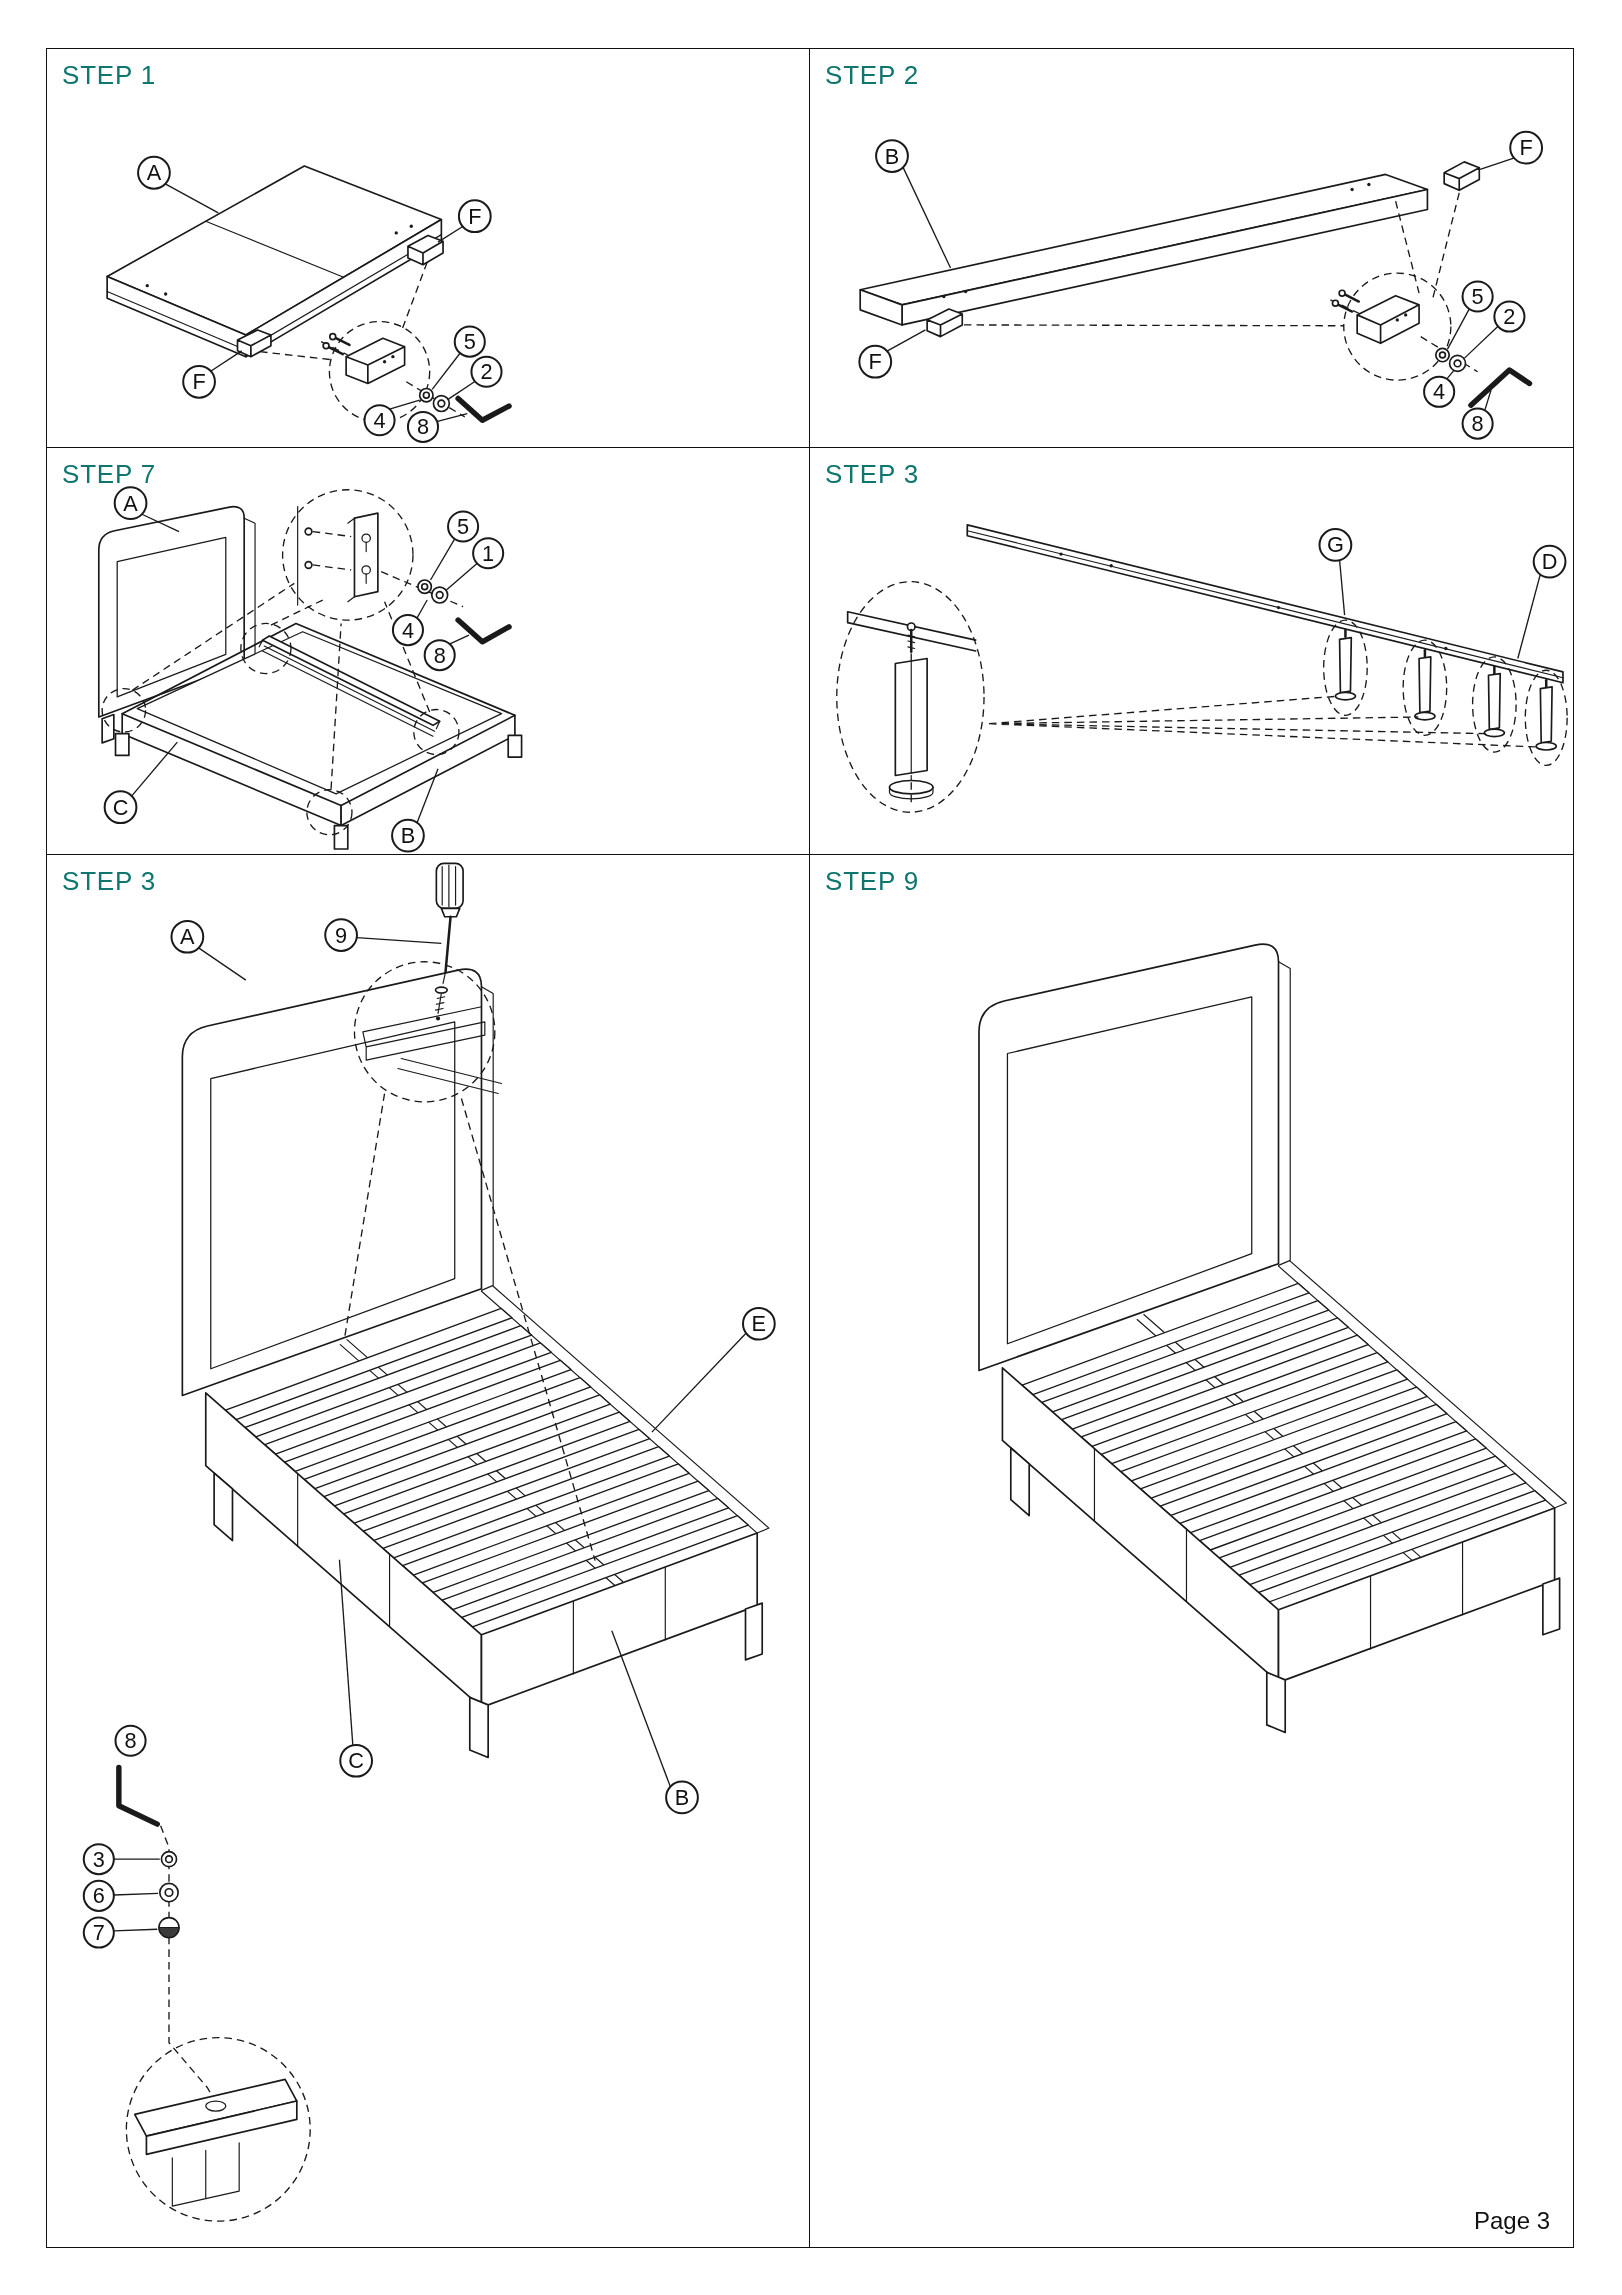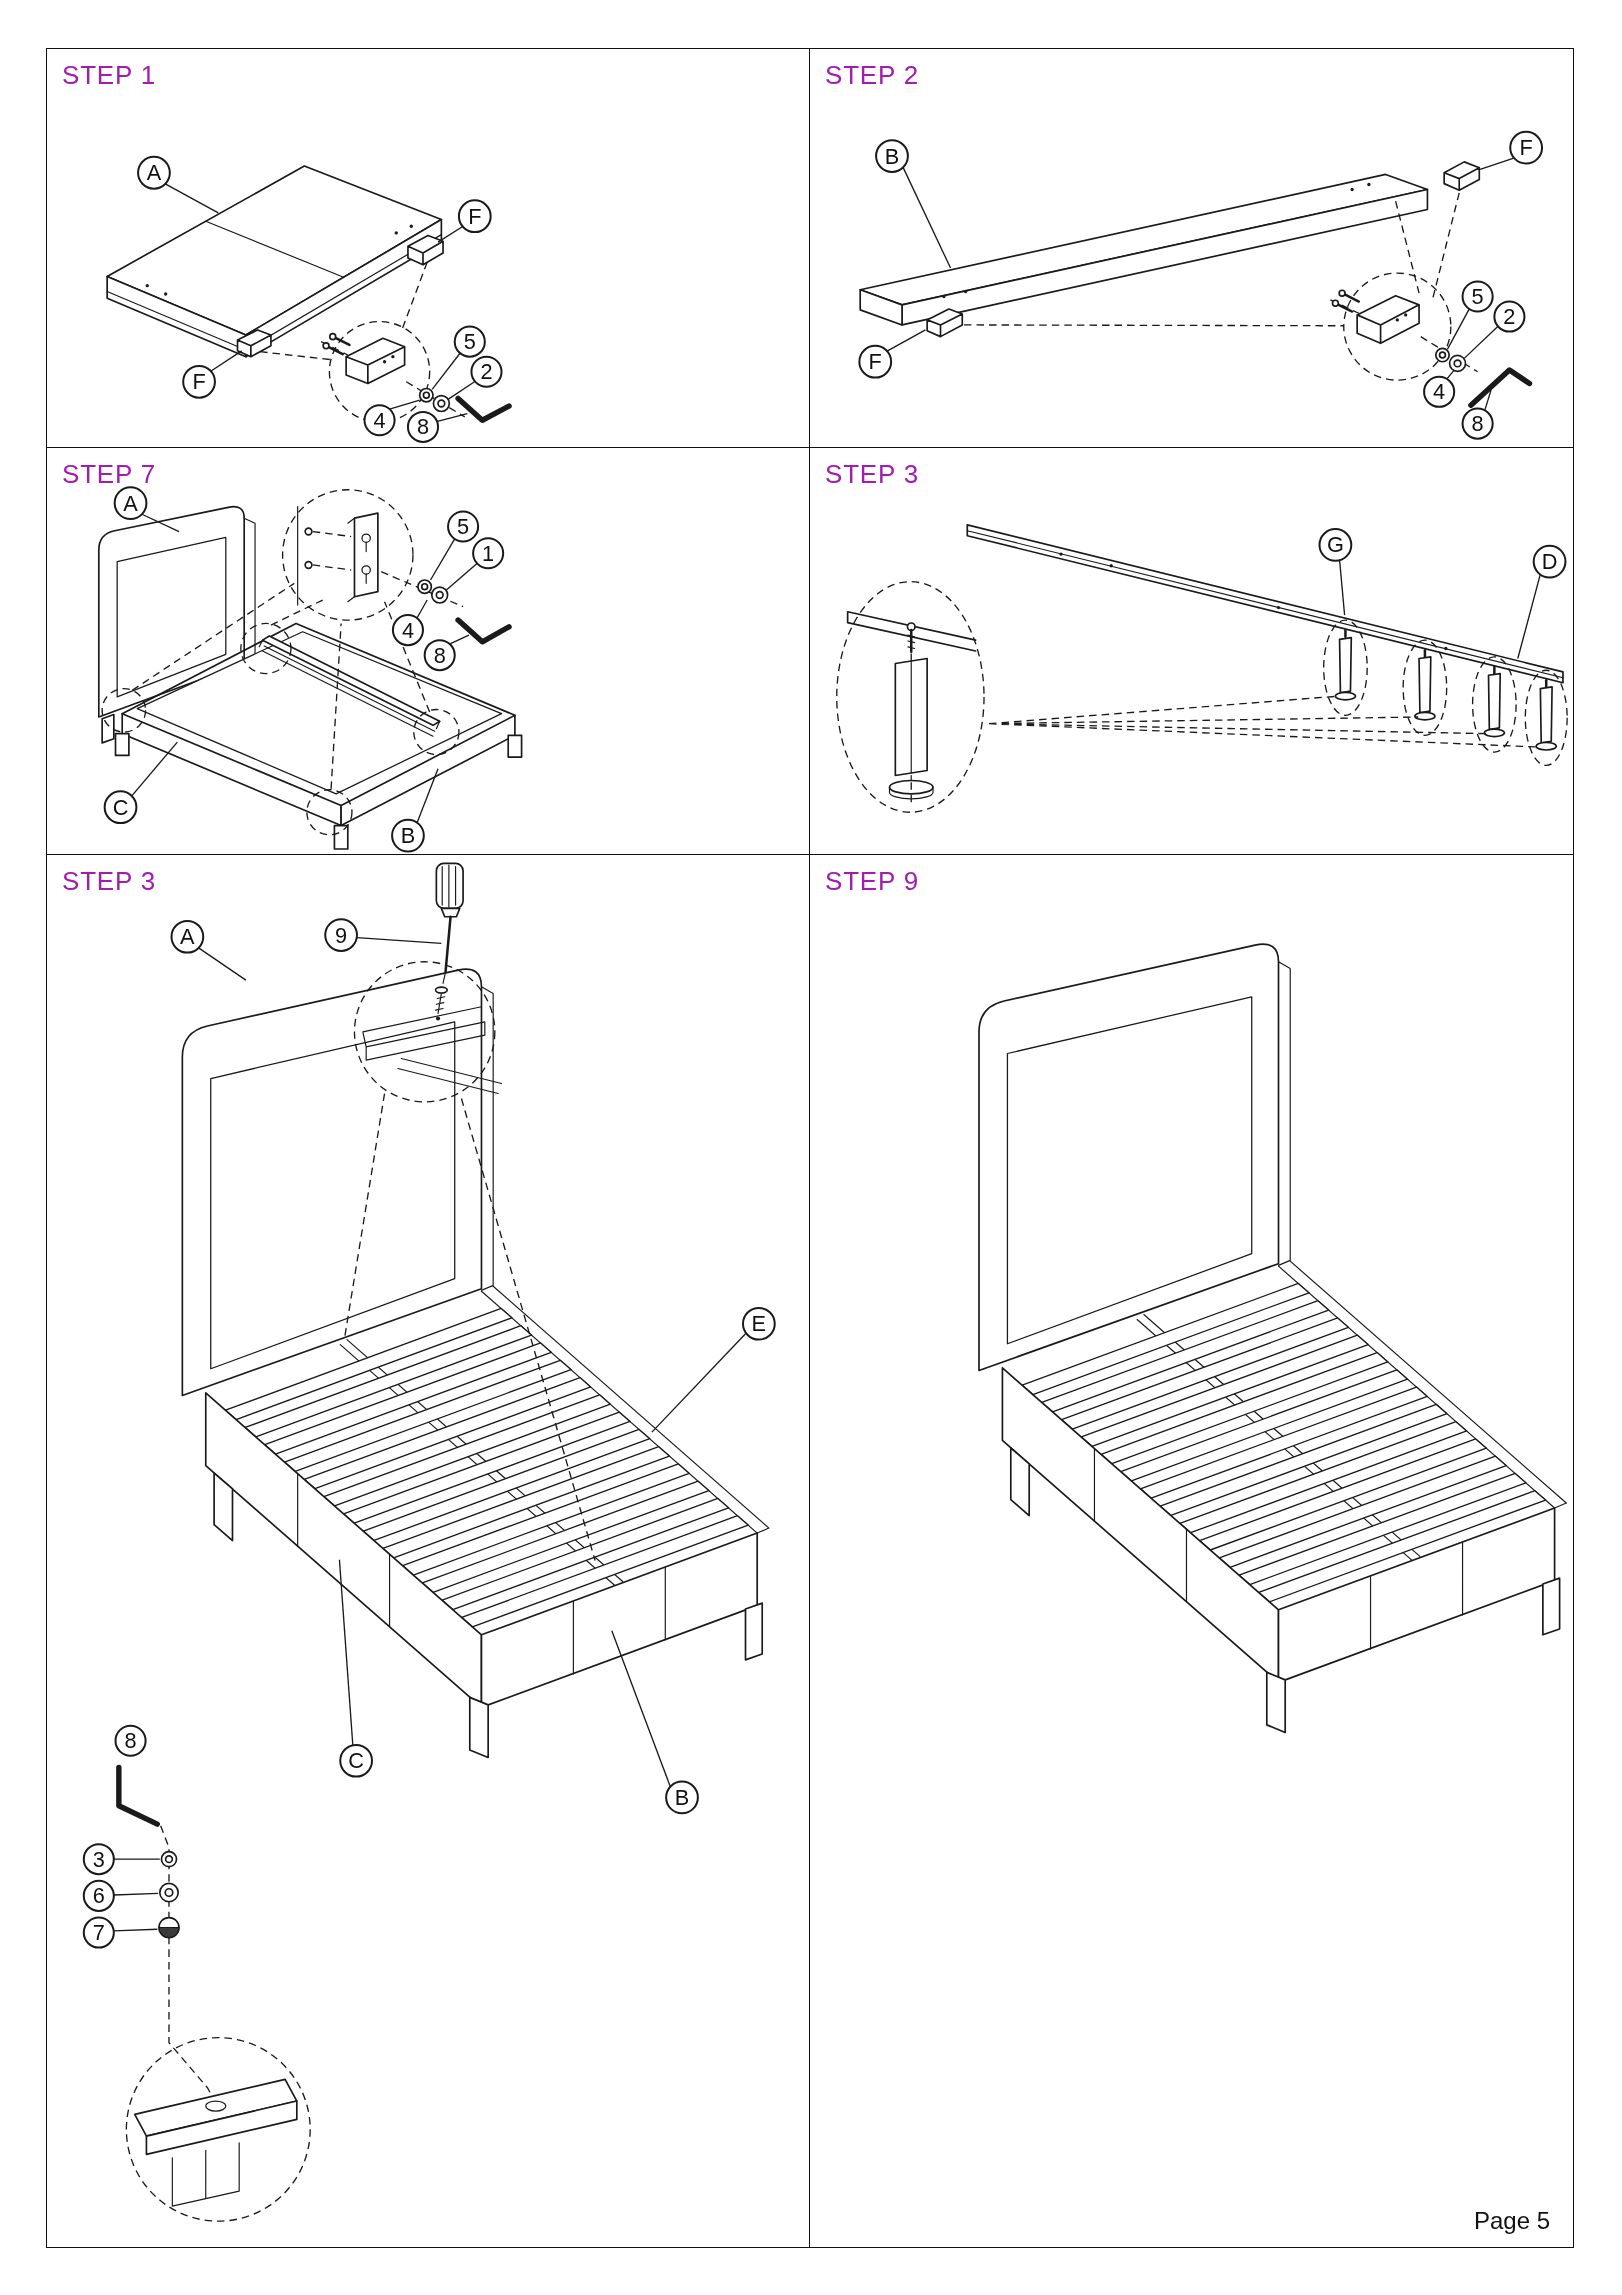--- a/index.html
+++ b/index.html
@@ -2,21 +2,21 @@
 <html style="font-size:13.3px"><head>
 <meta charset="utf-8">
 <style>
   html,body{margin:0;padding:0;background:#fff;}
   body{width:1623px;height:2295px;position:relative;font-family:"Liberation Sans",sans-serif;color:#111;}
   .sheet{position:absolute;left:46px;top:48px;width:1528px;height:2200px;border:1.7px solid #111;box-sizing:border-box;background:#fff;}
   .grid{display:grid;width:100%;height:100%;grid-template-columns:1fr 1fr;grid-template-rows:399px 407px 1fr;}
   .panel{position:relative;overflow:hidden;background:#fff;}
   .panel.br{border-right:1.7px solid #111;}
   .panel.bb{border-bottom:1.7px solid #111;}
-  .step-title{position:absolute;top:11px;left:15px;margin:0;font-size:26px;font-weight:400;letter-spacing:0.8px;color:#a21caf;z-index:2;}
+  .step-title{position:absolute;top:11px;left:15px;margin:0;font-size:26px;font-weight:400;letter-spacing:0.8px;color:#0f766e;z-index:2;}
   .panel svg{position:absolute;left:0;top:0;width:100%;height:100%;}
   .page-number{position:absolute;right:23px;bottom:11.7px;font-size:24px;color:#111;z-index:2;}
   
   .ln{fill:none;stroke:#1a1a1a;stroke-width:2;stroke-linejoin:round;stroke-linecap:round;}
   .thin{stroke-width:1.4;}
   .fw{fill:#fff;stroke:#1a1a1a;stroke-width:2;stroke-linejoin:round;}
   .fwt{fill:#fff;stroke:#1a1a1a;stroke-width:1.5;stroke-linejoin:round;}
   .dash{fill:none;stroke:#1a1a1a;stroke-width:1.6;stroke-dasharray:9 6;}
   .dot{fill:#1a1a1a;stroke:none;}
   .scr{fill:none;stroke:#1a1a1a;stroke-width:3;stroke-linecap:round;}
@@ -482,18 +482,18 @@
         <use class="slat" href="#slat-b" transform="translate(282.9,248.5)"></use>
         <use class="slat" href="#slat-b" transform="translate(306.4,269.2)"></use>
       </g>
       <path class="fw" d="M230,615 L560,905 L560,992 L230,702 Z"></path>
       <path class="ln thin" d="M340,712 L340,799 M450,808 L450,895"></path>
       <path class="fw" d="M560,905 L890,783 L890,870 L560,992 Z"></path>
       <path class="ln thin" d="M670,865 L670,952 M780,824 L780,911"></path>
       <path class="fw" d="M240,711 L262,730 L262,792 L240,773 Z M546,980 L568,989 L568,1052 L546,1043 Z M876,874 L896,867 L896,928 L876,935 Z"></path>
     </g>
   </svg>
-  <div class="page-number">Page 5</div>
+  <div class="page-number">Page 3</div>
 </section>
 
 </div>
 </div>
 
 
 </body></html>

